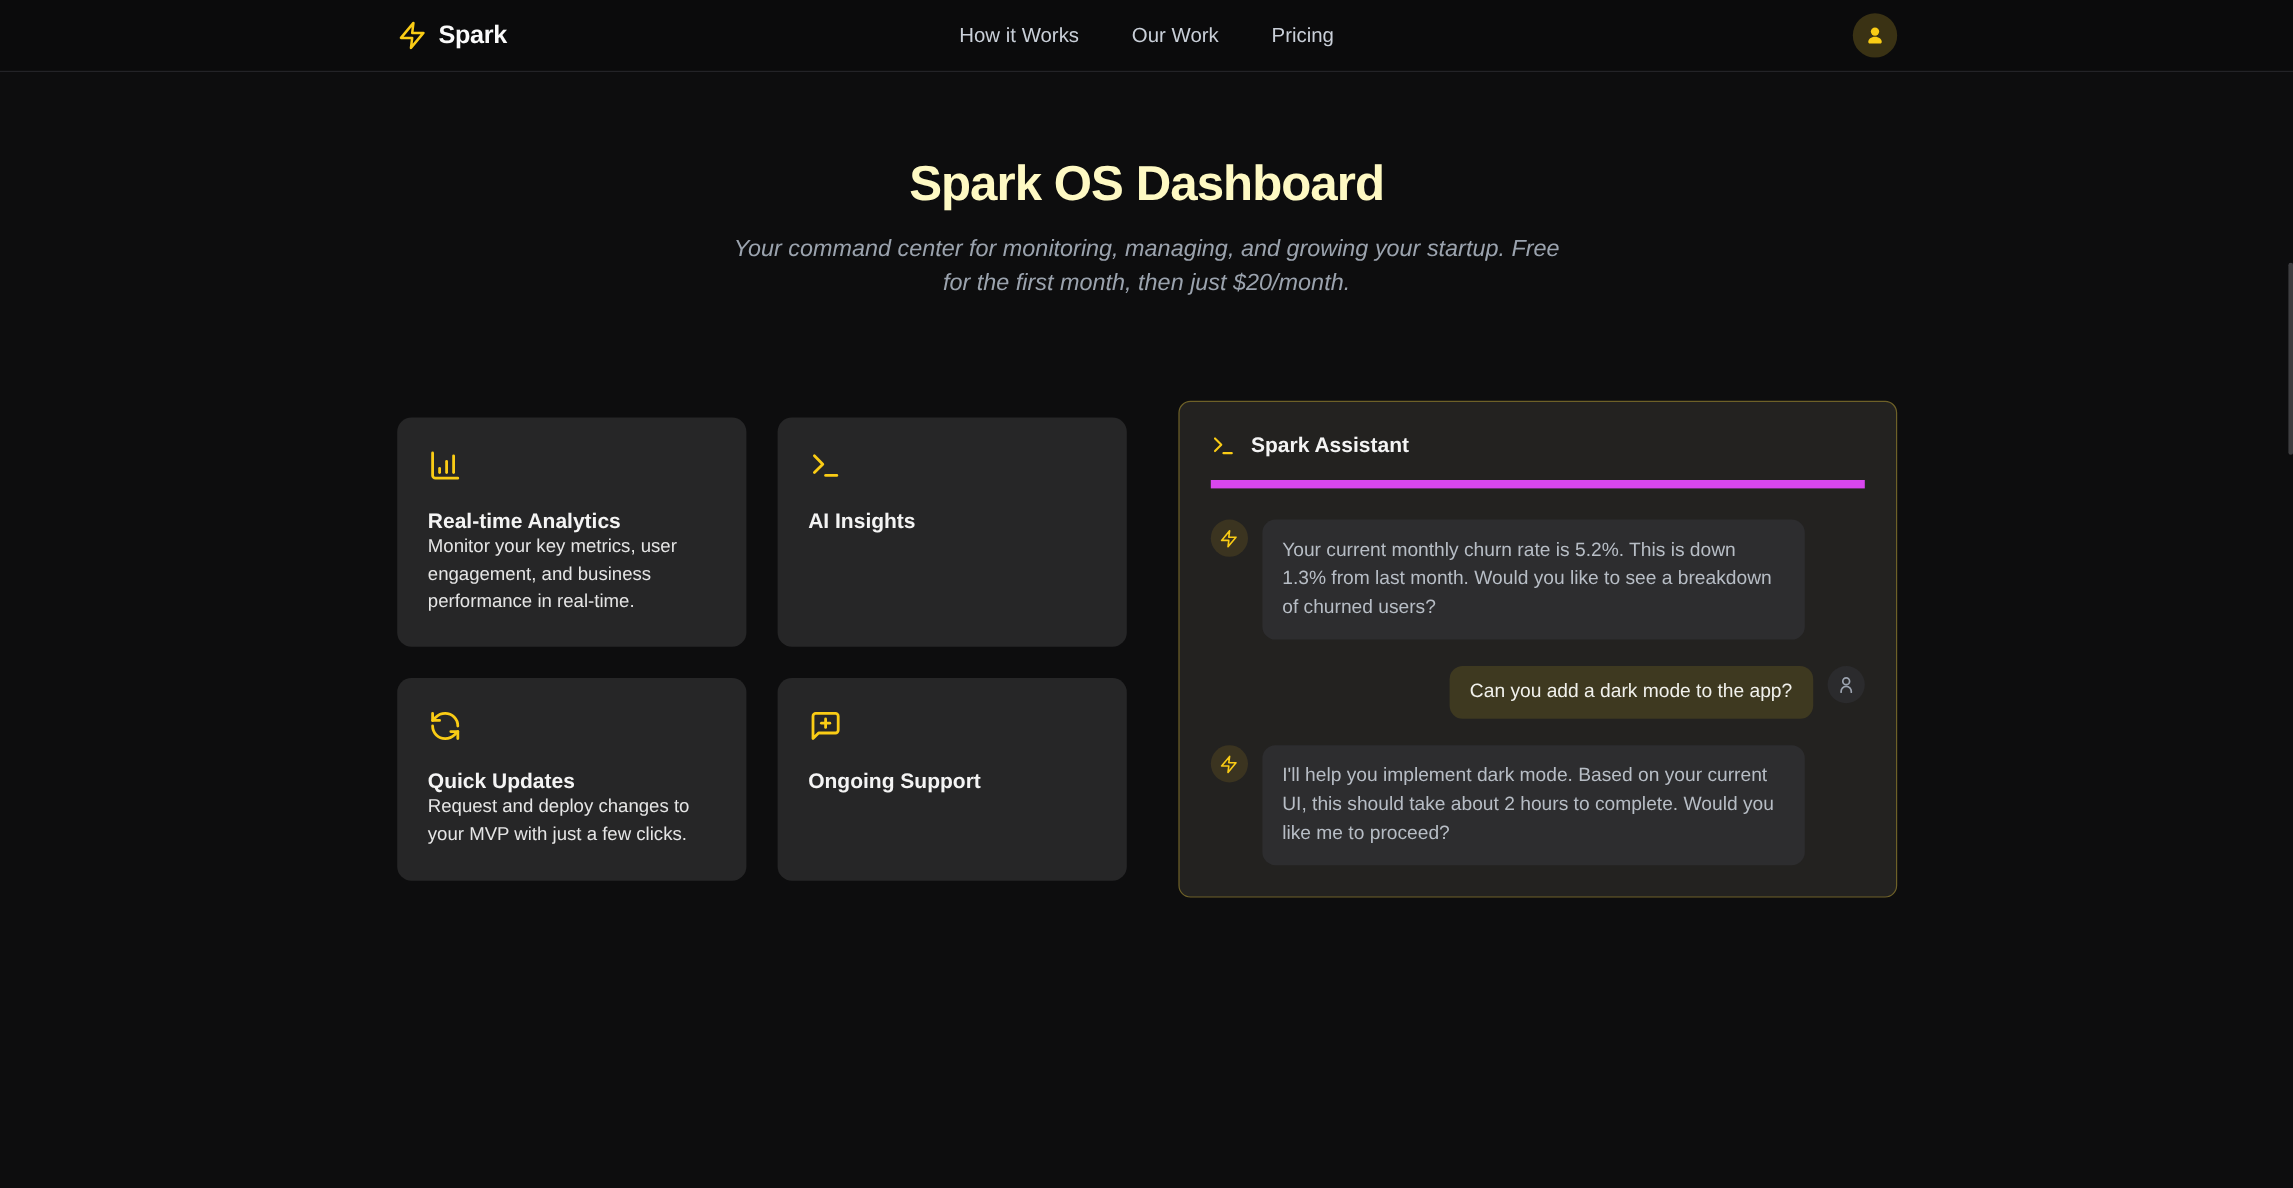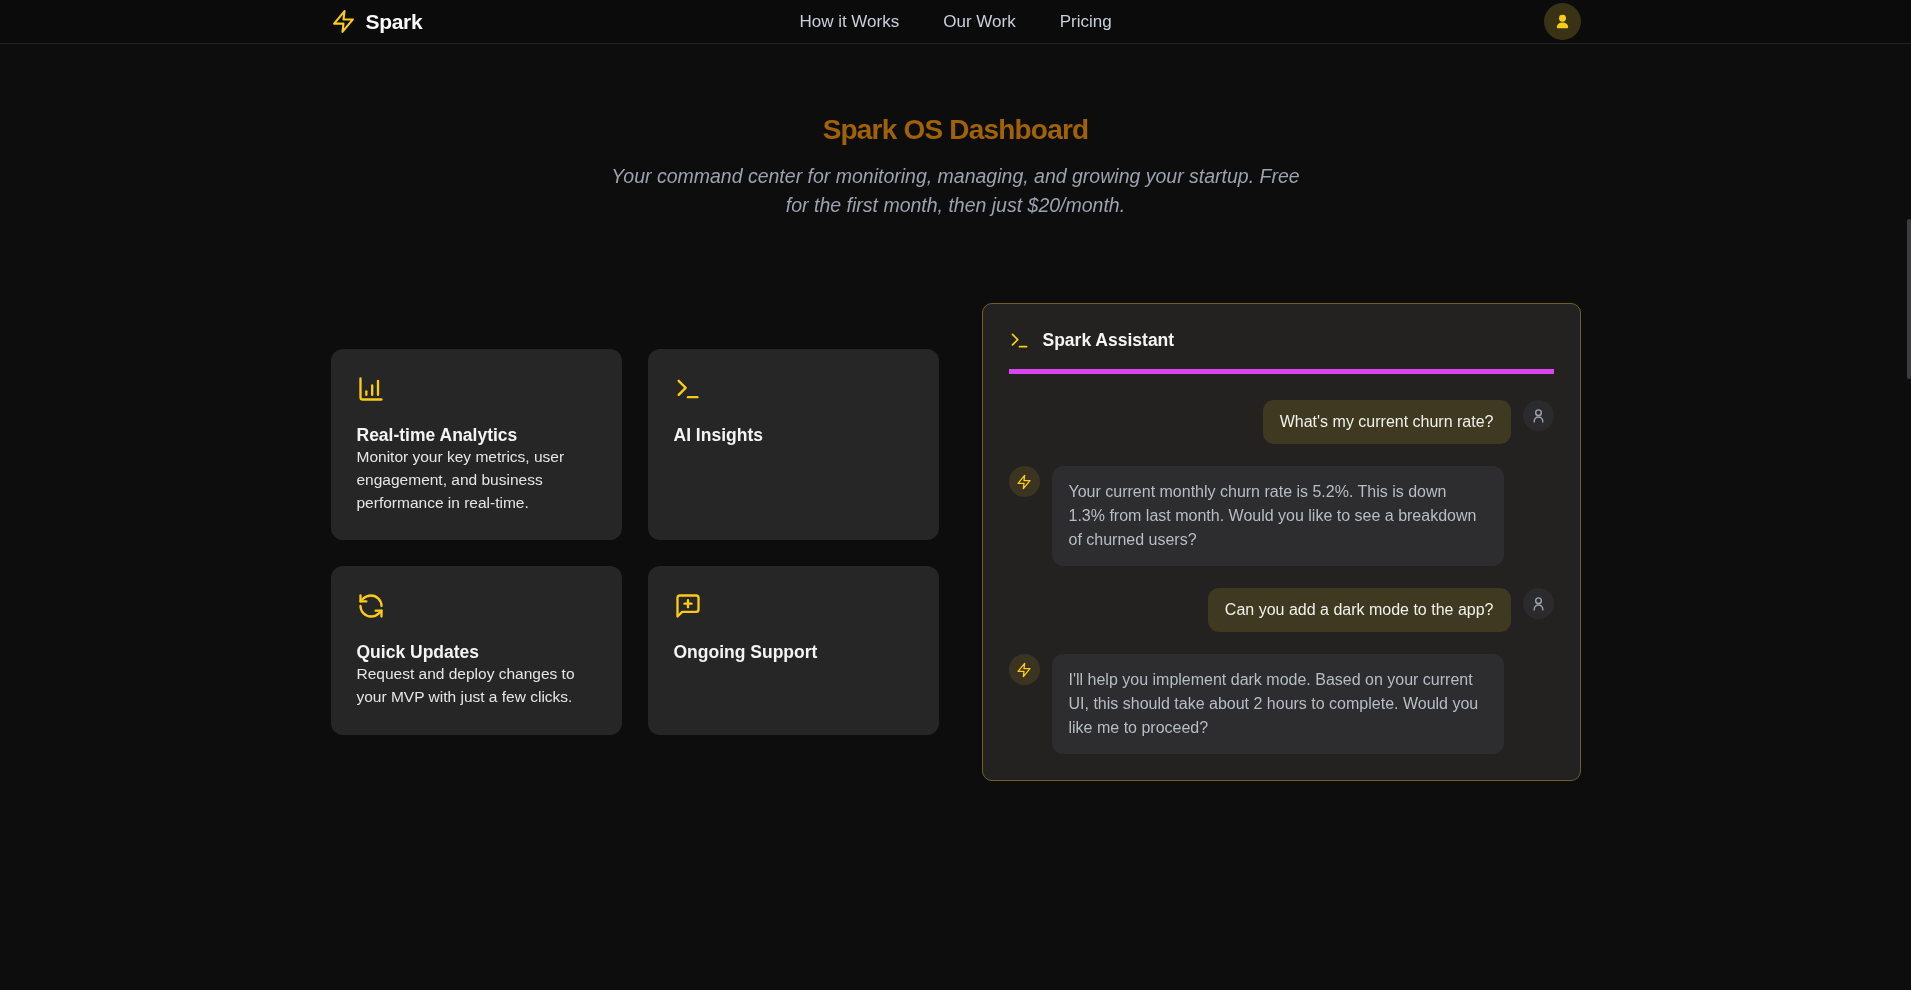--- a/index.html
+++ b/index.html
@@ -8,21 +8,21 @@
     width: 1911px; height: 990px;
     background: #0d0d0e;
     font-family: "Liberation Sans", sans-serif;
     overflow: hidden;
     position: relative;
   }
   a { text-decoration: none; cursor: pointer; }
 
   
   .topnav {
-    height: 44px;
+    height: 60px;
     background: #0b0b0c;
     border-bottom: 1px solid #232327;
     display: flex;
   }
   .nav-inner {
     width: 1250px; margin: 0 auto;
     display: flex; align-items: center;
   }
   .brand {
     flex: 1; display: flex; align-items: center; gap: 10px;
@@ -34,22 +34,22 @@
   .avatar-btn {
     width: 37px; height: 37px; border-radius: 50%;
     background: #3a3214; border: none; cursor: pointer;
     display: flex; align-items: center; justify-content: center;
     padding: 0;
   }
 
   
   .hero { text-align: center; padding-top: 70px; }
   .hero h1 {
-    margin: 0; color: #a16207;
-    font-size: 28px; font-weight: bold; letter-spacing: -0.8px;
+    margin: 0; color: #fef9c3;
+    font-size: 41px; font-weight: bold; letter-spacing: -0.8px;
   }
   .hero-subtitle {
     margin: 16px auto 0; max-width: 690px;
     color: #9ba3ae; font-size: 19.5px; line-height: 29px; font-style: italic;
   }
 
   
   .content-row {
     width: 1250px; margin: 83px auto 0;
     display: flex; align-items: center; justify-content: space-between;
@@ -73,21 +73,21 @@
   .chat-panel {
     width: 599px;
     background: #232220;
     border: 1px solid #6e6128;
     border-radius: 10px;
     padding: 26px;
   }
   .chat-header {
     display: flex; align-items: center; gap: 13px;
     padding-bottom: 18px;
-    border-bottom: 5px solid #d946ef;
+    border-bottom: 7px solid #d946ef;
   }
   .chat-title { color: #f4f4f4; font-size: 17.5px; font-weight: bold; }
   .messages { margin-top: 26px; display: flex; flex-direction: column; gap: 22px; }
   .msg-row { display: flex; gap: 12px; align-items: flex-start; }
   .msg-row.user { justify-content: flex-end; }
   .chat-avatar {
     width: 31px; height: 31px; border-radius: 50%; flex: none;
     display: flex; align-items: center; justify-content: center;
   }
   .chat-avatar.user { background: #2b2b2d; }
@@ -199,29 +199,20 @@
       <div class="chat-header">
         <svg width="21" height="21" viewBox="0 0 24 24" fill="none" stroke="#facc15" stroke-width="2" stroke-linecap="round" stroke-linejoin="round">
             <polyline points="4 17 10 11 4 5"></polyline>
             <line x1="12" y1="19" x2="20" y2="19"></line>
           </svg>
         <span class="chat-title">Spark Assistant</span>
       </div>
 
       <div class="messages">
 
-        <div class="msg-row user">
-          <div class="bubble user">What's my current churn rate?</div>
-          <span class="chat-avatar user">
-            <svg width="17" height="17" viewBox="0 0 24 24" fill="none" stroke="#9ca3af" stroke-width="2" stroke-linecap="round" stroke-linejoin="round">
-                <circle cx="12" cy="8" r="4"></circle>
-                <path d="M6 21v-1a6 6 0 0 1 12 0v1"></path>
-              </svg>
-          </span>
-        </div>
 
         <div class="msg-row assistant">
           <span class="chat-avatar assistant">
             <svg width="16" height="16" viewBox="0 0 24 24" fill="none" stroke="#facc15" stroke-width="2" stroke-linecap="round" stroke-linejoin="round">
                 <polygon points="13 2 3 14 12 14 11 22 21 10 12 10 13 2"></polygon>
               </svg>
           </span>
           <div class="bubble assistant">Your current monthly churn rate is 5.2%. This is down 1.3% from last month. Would you like to see a breakdown of churned users?</div>
         </div>
 

